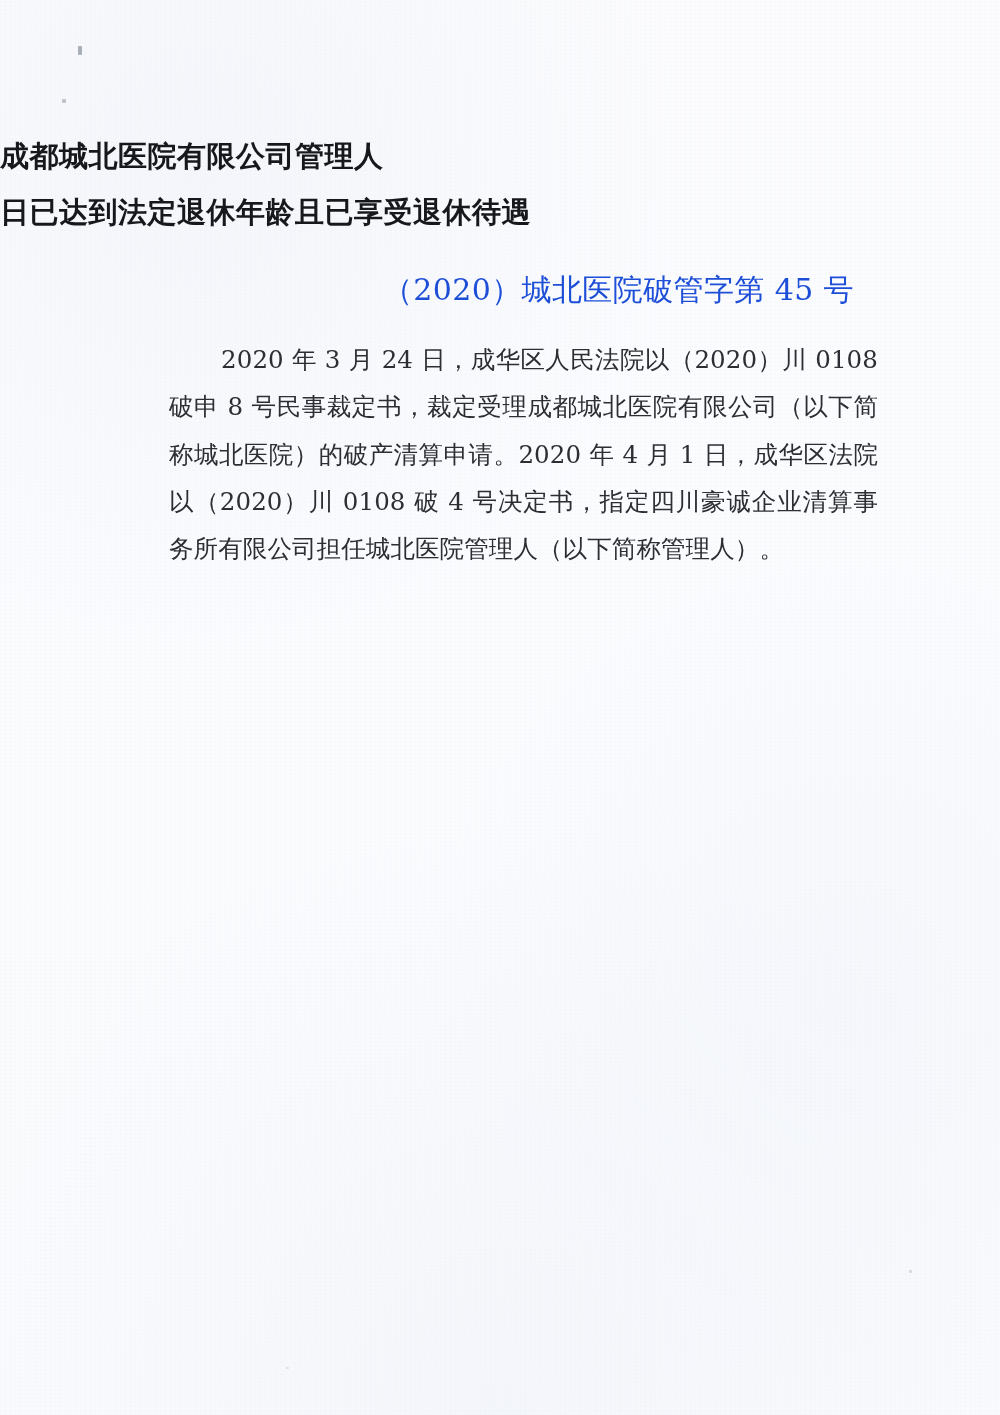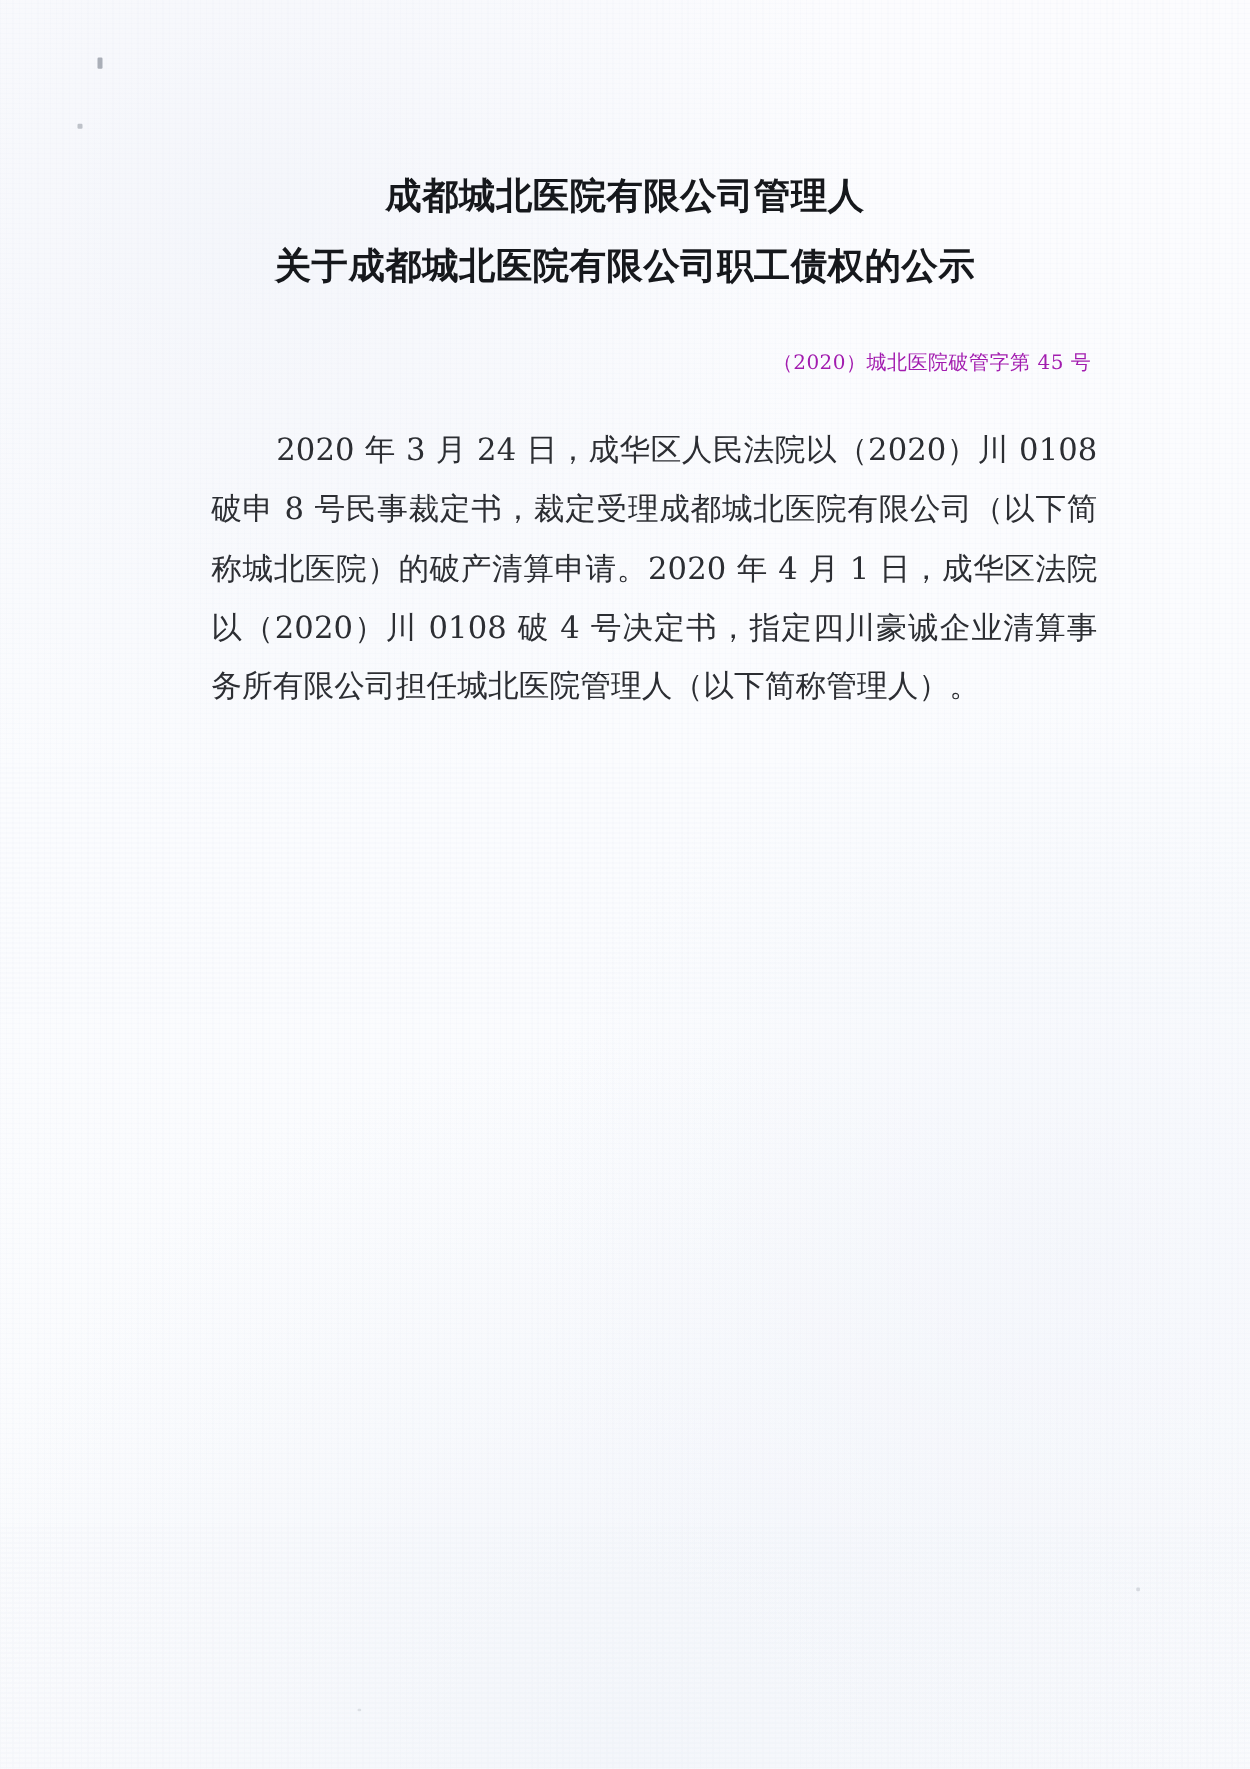--- a/index.html
+++ b/index.html
@@ -51,44 +51,44 @@
   .speck.s2 { left: 62px;  top: 99px;  width: 4px;  height: 4px;  opacity: 0.4; }
   .speck.s3 { left: 909px; top: 1270px; width: 3px; height: 3px;  opacity: 0.22; }
   .speck.s4 { left: 286px; top: 1367px; width: 3px; height: 2px;  opacity: 0.18; }
 
   
   .title-block {
     position: absolute;
     left: 0;
     top: 128px;
     width: 1000px;
-    text-align: center;
+    text-align: left;
   }
   .doc-title-line {
     font-family: "DejaVu Serif", "Liberation Serif", serif;
     font-weight: 700;
     font-size: 29px;
     line-height: 56px;
     letter-spacing: 0.5px;
     color: #16181c;
     white-space: nowrap;
   }
 
   
   .doc-number {
     position: absolute;
-    left: 168px;
+    left: 149px;
     top: 268px;
     width: 705px;
     text-align: right;
     padding-right: 3px;
-    font-size: 16px;
+    font-size: 30px;
     line-height: 44px;
     letter-spacing: 0.4px;
-    color: #a21caf;
+    color: #1d4ed8;
     font-family: "DejaVu Serif", "Liberation Serif", serif;
   }
 
   
   .body-text {
     position: absolute;
     left: 157px;
     top: 336px;
     width: 709px;
     margin-left: 12px;
@@ -122,21 +122,21 @@
 
 <div class="page">
 
   <span class="speck s1"></span>
   <span class="speck s2"></span>
   <span class="speck s3"></span>
   <span class="speck s4"></span>
 
   <div class="title-block">
     <div class="doc-title-line">成都城北医院有限公司管理人</div>
-    <div class="doc-title-line">关于成都城北医院有限公司职工债权的公示</div>
+    <div class="doc-title-line">日已达到法定退休年龄且已享受退休待遇</div>
   </div>
 
   <div class="doc-number">（2020）城北医院破管字第 45 号</div>
 
   <div class="body-text">
     <p class="para">2020 年 3 月 24 日，成华区人民法院以（2020）川 0108 破申 8 号民事裁定书，裁定受理成都城北医院有限公司（以下简称城北医院）的破产清算申请。2020 年 4 月 1 日，成华区法院以（2020）川 0108 破 4 号决定书，指定四川豪诚企业清算事务所有限公司担任城北医院管理人（以下简称管理人）。</p>
   </div>
 
 </div>
 

